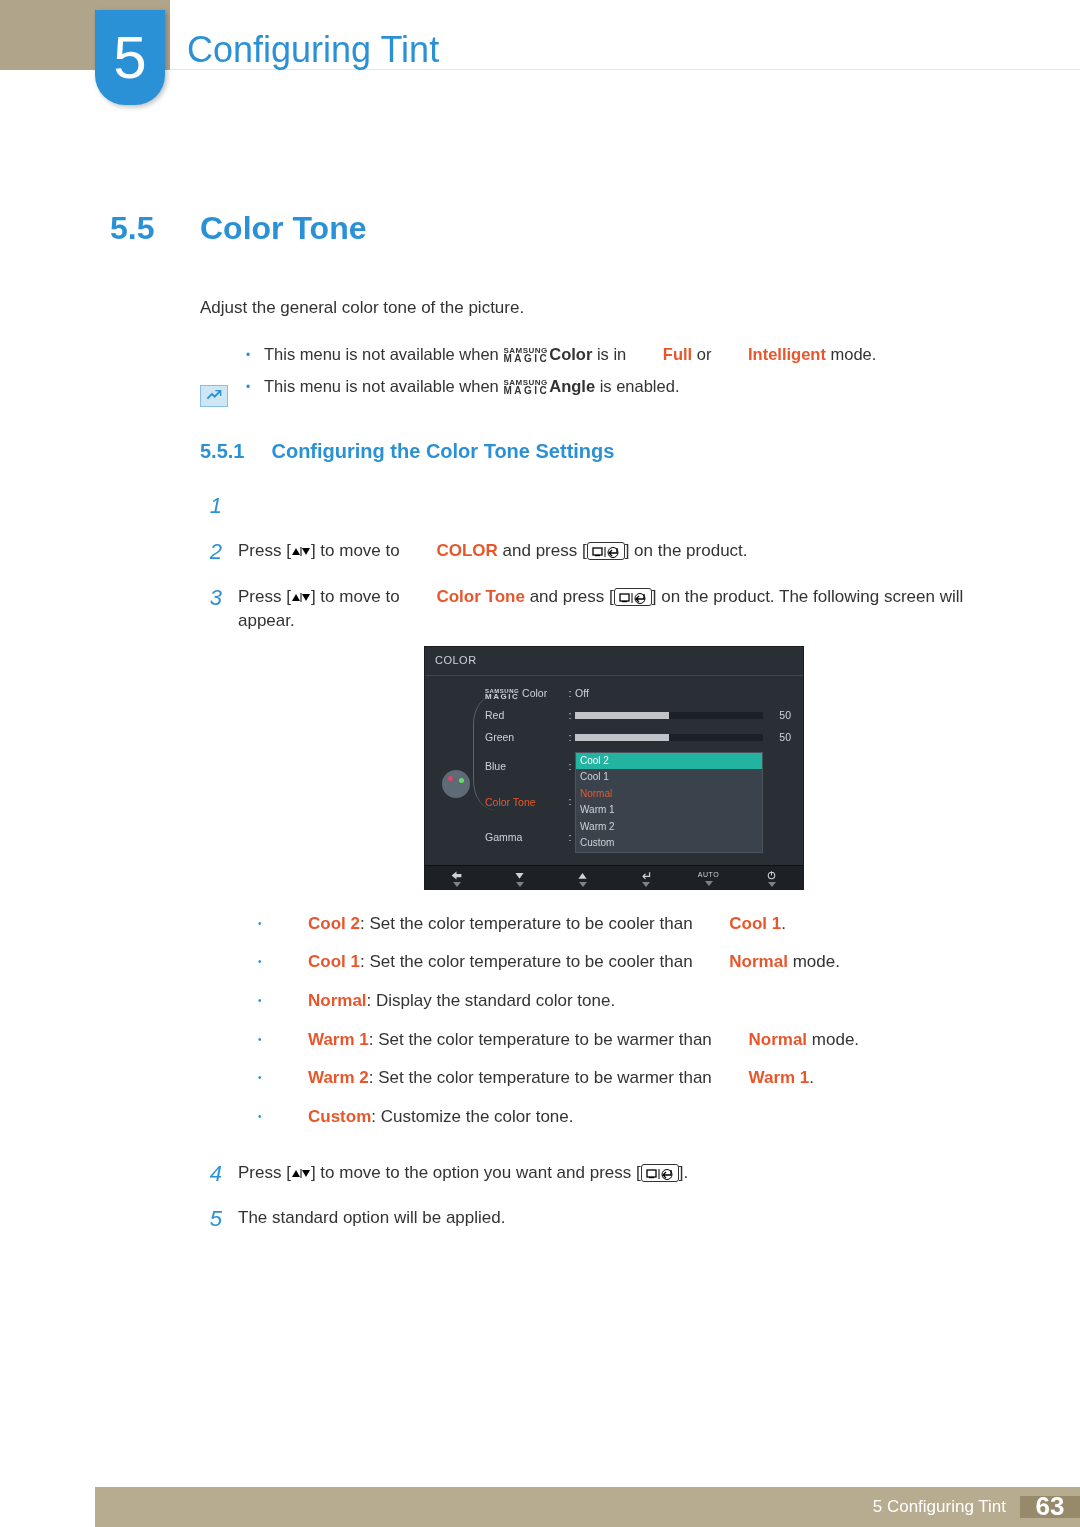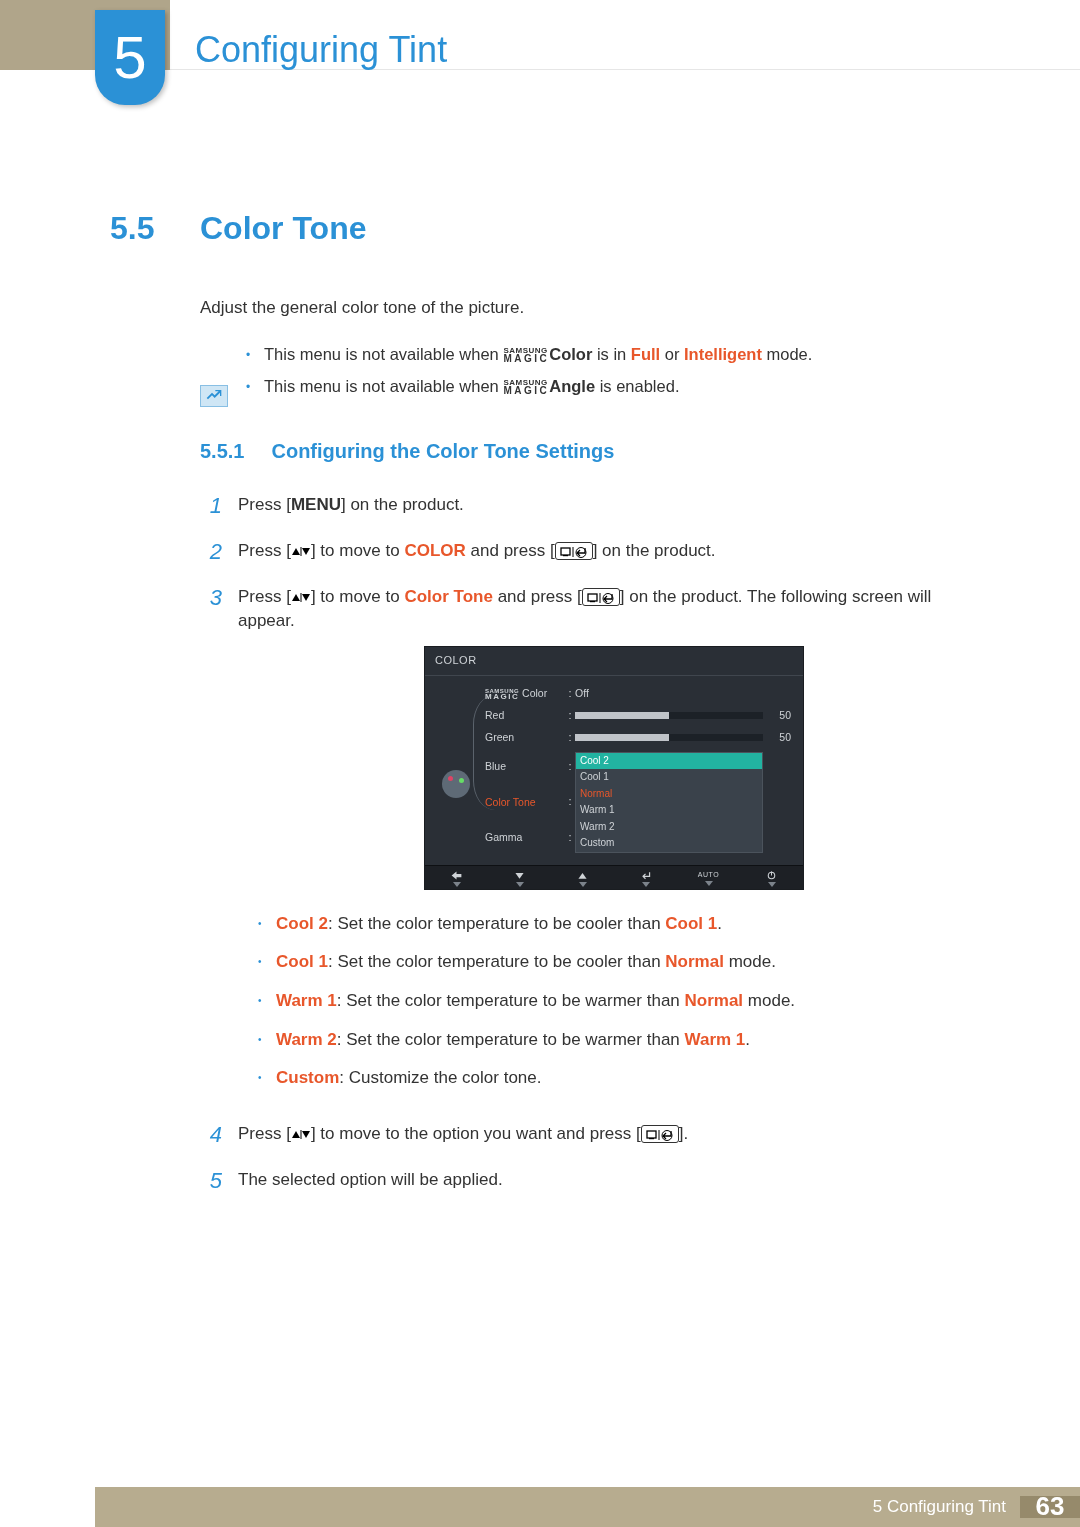--- a/index.html
+++ b/index.html
@@ -17,21 +17,21 @@
   .topbar-white { position: absolute; left: 170px; top: 0; right: 0; height: 70px; background: #fff; border-bottom: 1px solid #e6e6e6; }
   .chapter-badge {
     position: absolute; left: 95px; top: 10px; width: 70px; height: 95px;
     background: #2b91d6;
     border-bottom-left-radius: 30px; border-bottom-right-radius: 30px;
     display: flex; align-items: center; justify-content: center;
     color: #fff; font-size: 60px; font-weight: 400;
     box-shadow: 2px 2px 5px rgba(0,0,0,0.25);
   }
   .chapter-title {
-    position: absolute; left: 195px; top: 24px;
+    position: absolute; left: 187px; top: 24px;
     color: #2b91d6; font-size: 36px; font-weight: 400;
   }
   .content { margin-left: 110px; margin-right: 90px; margin-top: 135px; }
 
   .section-row { display: flex; align-items: baseline; gap: 30px; margin-bottom: 45px; }
   .section-num { color: #2b91d6; font-size: 32px; font-weight: 700; min-width: 60px; }
   .section-title { color: #2b91d6; font-size: 32px; font-weight: 700; }
 
   .body-text { margin-left: 90px; }
   .intro { margin-bottom: 22px; }
@@ -42,21 +42,21 @@
     display: flex; align-items: center; justify-content: center; flex-shrink: 0;
     margin-top: 2px;
   }
   .note-icon svg { width: 16px; height: 16px; }
   .note-list { list-style: none; }
   .note-list li { position: relative; padding-left: 18px; margin-bottom: 8px; font-size: 16.5px; }
   .note-list li::before { content: "•"; position: absolute; left: 0; color: #2b91d6; font-size: 12px; top: 4px; }
   .samsung-magic { display: inline-block; line-height: 0.8; vertical-align: middle; text-align: left; }
   .sm-top { font-size: 8px; font-weight: 700; display: block; letter-spacing: 0.5px; }
   .sm-bot { font-size: 10px; font-weight: 700; display: block; letter-spacing: 2.5px; }
-  .orange { color: #e8572b; font-weight: 700; }
+  .orange { color: #e8572b; font-weight: 700; margin-left: 32px; }
   .bold { font-weight: 700; }
 
   .subsec-row { display: flex; align-items: baseline; gap: 27px; margin: 28px 0 24px 90px; }
   .subsec-num { color: #2b91d6; font-size: 20px; font-weight: 700; }
   .subsec-title { color: #2b91d6; font-size: 20px; font-weight: 700; }
 
   .steps { margin-left: 90px; }
   .step { display: flex; gap: 16px; margin-bottom: 14px; align-items: flex-start; }
   .step-num { color: #2b91d6; font-style: italic; font-size: 22px; min-width: 22px; text-align: right; flex-shrink: 0; }
   .step-body { flex: 1; padding-top: 3px; }
@@ -168,23 +168,20 @@
 
     <div class="subsec-row">
       <span class="subsec-num">5.5.1</span>
       <span class="subsec-title">Configuring the Color Tone Settings</span>
     </div>
 
     <div class="steps">
 
       <div class="step">
         <div class="step-num">1</div>
-        <div class="step-body">
-          <span>Press [</span><span class="btn-menu">MENU</span><span>] on the product.</span>
-        </div>
       </div>
 
       <div class="step">
         <div class="step-num">2</div>
         <div class="step-body">
           <span>Press [</span><span class="btn-arrows"><svg width="20" height="12" viewBox="0 0 20 12">
                 <path d="M5 2 L1 9 L9 9 Z" fill="#000"></path>
                 <path d="M11 2 L19 2 L15 9 Z" fill="#000"></path>
                 <rect x="9.5" y="1" width="1" height="9"></rect>
               </svg></span><span>] to move to </span><span class="orange">COLOR</span><span> and press [</span><span class="btn-ctrl btn-split"><svg width="28" height="12" viewBox="0 0 28 12">
@@ -300,20 +297,21 @@
                     </svg>
                     <div class="ftri"></div>
                   </div>
               </div>
             </div>
           </div>
 
           <ul class="sub-bullets">
             <li><span class="orange">Cool 2</span><span>: Set the color temperature to be cooler than </span><span class="orange">Cool 1</span><span>.</span></li>
             <li><span class="orange">Cool 1</span><span>: Set the color temperature to be cooler than </span><span class="orange">Normal</span><span> mode.</span></li>
+            <li><span class="orange">Normal</span><span>: Display the standard color tone.</span></li>
             <li><span class="orange">Warm 1</span><span>: Set the color temperature to be warmer than </span><span class="orange">Normal</span><span> mode.</span></li>
             <li><span class="orange">Warm 2</span><span>: Set the color temperature to be warmer than </span><span class="orange">Warm 1</span><span>.</span></li>
             <li><span class="orange">Custom</span><span>: Customize the color tone.</span></li>
           </ul>
         </div>
       </div>
 
       <div class="step">
         <div class="step-num">4</div>
         <div class="step-body">
@@ -327,21 +325,21 @@
                 <path d="M13 1 L13 11" stroke="#000"></path>
                 <path d="M25 2 L25 7 L17 7 M20 4 L17 7 L20 10" fill="none" stroke="#000" stroke-width="1.3"></path>
                 <circle cx="21" cy="6.5" r="5" fill="none" stroke="#000" stroke-width="1"></circle>
               </svg></span><span>].</span>
         </div>
       </div>
 
       <div class="step">
         <div class="step-num">5</div>
         <div class="step-body">
-          <span>The selected option will be applied.</span>
+          <span>The standard option will be applied.</span>
         </div>
       </div>
 
     </div>
   </div>
 
   <div class="footer">
     <span class="footer-label">5 Configuring Tint</span>
     <div class="footer-pg">63</div>
   </div>

